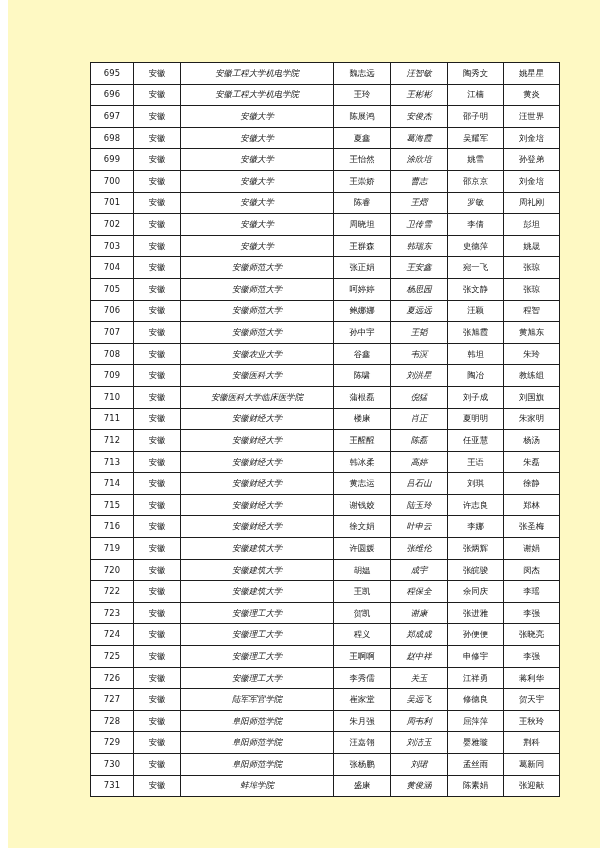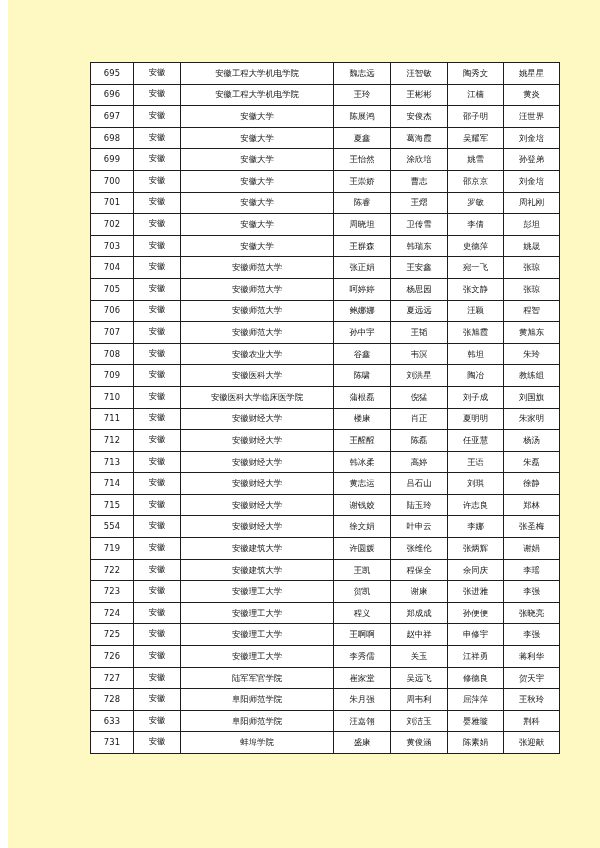--- a/index.html
+++ b/index.html
@@ -42,24 +42,24 @@
     padding: 0 1px;
     text-align: center;
     vertical-align: middle;
     font-size: 8.4px;
     line-height: 1.05;
     color: #141414;
     white-space: nowrap;
     overflow: hidden;
   }
   td.c-idx    { width: 40px; font-family: "DejaVu Sans", sans-serif; font-size: 9px; letter-spacing: 0.2px; }
-  td.c-prov   { width: 44px; font-family: Liberation Mono, monospace; }
-  td.c-school { width: 150px; }
+  td.c-prov   { width: 44px; }
+  td.c-school { width: 150px; font-style: italic; }
   td.c-n1     { width: 54px; }
-  td.c-n2     { width: 54px; }
+  td.c-n2     { width: 54px; font-style: italic; }
   td.c-n3     { width: 53px; }
   td.c-n4     { width: 53px; }
 
   .page-footer {
     position: absolute;
     left: 0;
     top: 774px;
     width: 600px;
     text-align: center;
     font-size: 8.5px;
@@ -259,38 +259,47 @@
           <tr>
             <td class="c-idx">715</td>
             <td class="c-prov">安徽</td>
             <td class="c-school">安徽财经大学</td>
             <td class="c-n1">谢钱姣</td>
             <td class="c-n2">陆玉玲</td>
             <td class="c-n3">许志良</td>
             <td class="c-n4">郑林</td>
           </tr>
           <tr>
-            <td class="c-idx">554</td>
+            <td class="c-idx">716</td>
             <td class="c-prov">安徽</td>
             <td class="c-school">安徽财经大学</td>
             <td class="c-n1">徐文娟</td>
             <td class="c-n2">叶申云</td>
             <td class="c-n3">李娜</td>
             <td class="c-n4">张圣梅</td>
           </tr>
           <tr>
             <td class="c-idx">719</td>
             <td class="c-prov">安徽</td>
             <td class="c-school">安徽建筑大学</td>
             <td class="c-n1">许圆媛</td>
             <td class="c-n2">张维伦</td>
             <td class="c-n3">张炳辉</td>
             <td class="c-n4">谢娟</td>
           </tr>
           <tr>
+            <td class="c-idx">720</td>
+            <td class="c-prov">安徽</td>
+            <td class="c-school">安徽建筑大学</td>
+            <td class="c-n1">胡媪</td>
+            <td class="c-n2">成宇</td>
+            <td class="c-n3">张皖骏</td>
+            <td class="c-n4">闵杰</td>
+          </tr>
+          <tr>
             <td class="c-idx">722</td>
             <td class="c-prov">安徽</td>
             <td class="c-school">安徽建筑大学</td>
             <td class="c-n1">王凯</td>
             <td class="c-n2">程保全</td>
             <td class="c-n3">余同庆</td>
             <td class="c-n4">李瑶</td>
           </tr>
           <tr>
             <td class="c-idx">723</td>
@@ -340,29 +349,38 @@
           <tr>
             <td class="c-idx">728</td>
             <td class="c-prov">安徽</td>
             <td class="c-school">阜阳师范学院</td>
             <td class="c-n1">朱月强</td>
             <td class="c-n2">周韦利</td>
             <td class="c-n3">屈萍萍</td>
             <td class="c-n4">王秋玲</td>
           </tr>
           <tr>
-            <td class="c-idx">633</td>
+            <td class="c-idx">729</td>
             <td class="c-prov">安徽</td>
             <td class="c-school">阜阳师范学院</td>
             <td class="c-n1">汪嘉翎</td>
             <td class="c-n2">刘洁玉</td>
             <td class="c-n3">婴雅璇</td>
             <td class="c-n4">荆科</td>
           </tr>
           <tr>
+            <td class="c-idx">730</td>
+            <td class="c-prov">安徽</td>
+            <td class="c-school">阜阳师范学院</td>
+            <td class="c-n1">张杨鹏</td>
+            <td class="c-n2">刘珺</td>
+            <td class="c-n3">孟丝雨</td>
+            <td class="c-n4">葛新同</td>
+          </tr>
+          <tr>
             <td class="c-idx">731</td>
             <td class="c-prov">安徽</td>
             <td class="c-school">蚌埠学院</td>
             <td class="c-n1">盛康</td>
             <td class="c-n2">黄俊涵</td>
             <td class="c-n3">陈素娟</td>
             <td class="c-n4">张迎献</td>
           </tr>
         </tbody>
     </table>

